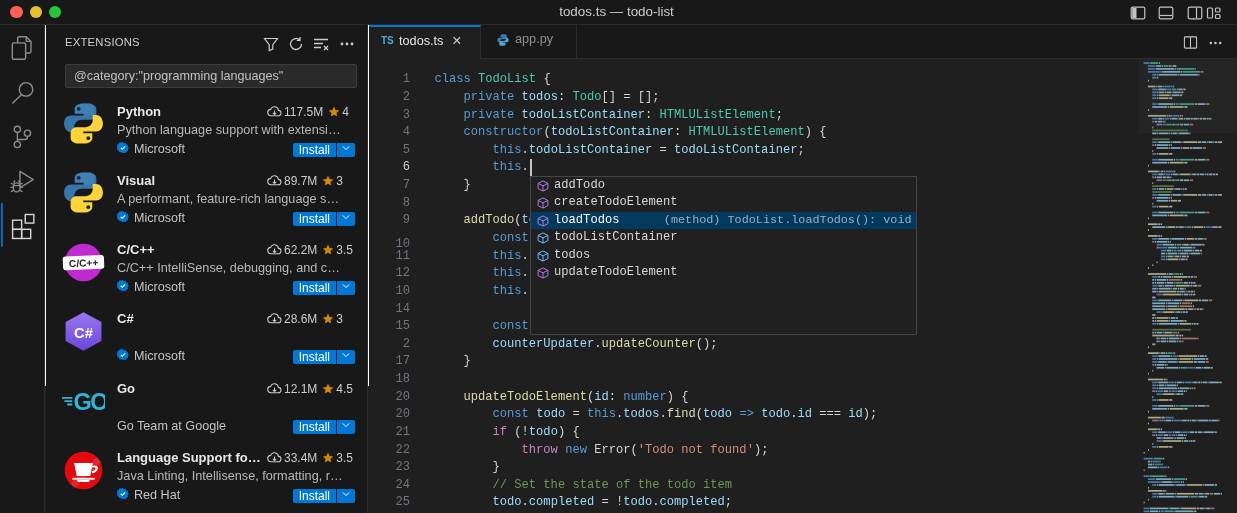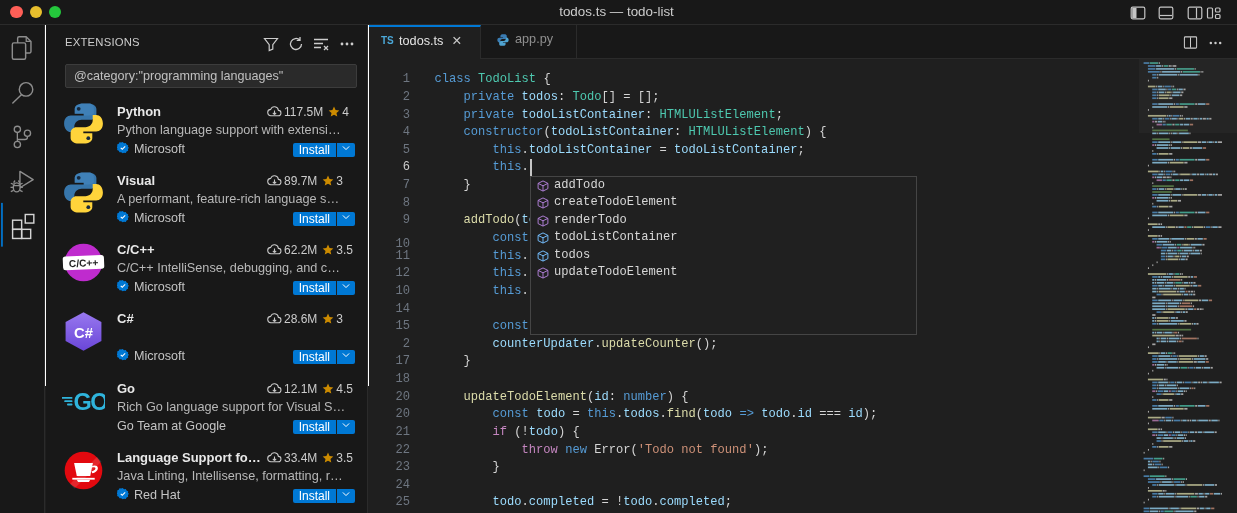--- a/index.html
+++ b/index.html
@@ -245,21 +245,20 @@
               <rect x="5" y="24.5" width="5.5" height="1.9" rx="0.9"></rect>
             </g>
           </svg></div>
 <div class="xtitle">Go</div>
 <div class="xmeta"><svg width="15" height="13" viewBox="0 0 16 14" style="vertical-align:-2px">
             <path fill="none" stroke="#c8c8c8" stroke-width="1.15" d="M4.4 11.6 h7.5 a2.9 2.9 0 0 0 .3-5.8 A4.3 4.3 0 0 0 3.9 4.7 a3.45 3.45 0 0 0 .5 6.9z"></path>
             <path stroke="#c8c8c8" stroke-width="1.15" fill="none" d="M8 5.8 v4.6 M8 10.4 L6.2 8.6 M8 10.4 L9.8 8.6"></path>
           </svg><span class="xdl">12.1M</span><svg width="12" height="12" viewBox="0 0 16 16" style="vertical-align:-2px">
             <path fill="#cc8b00" d="M8 0.8l2.1 4.6 5 .5-3.8 3.3 1.1 4.9L8 11.5l-4.4 2.6 1.1-4.9L.9 5.9l5-.5z"></path>
           </svg><span class="xst">4.5</span></div>
-<div class="xdesc">Rich Go language support for Visual S…</div>
 <div class="xpub"><span>Go Team at Google</span></div>
 <div class="xinstall">
           <span class="ilab">Install</span>
           <span class="ichev"><svg width="10" height="10" viewBox="0 0 16 16">
               <path fill="none" stroke="#fff" stroke-width="1.6" d="M3 5.5l5 5 5-5"></path>
             </svg></span>
         </div>
 </div>
 <div class="xrow" style="top:416.0px">
 <div class="xicon"><svg width="43" height="43" viewBox="0 0 48 48">
@@ -332,21 +331,21 @@
 <div class="cl" style="top:363.6px"><span style="color:#d4d4d4">    </span><span style="color:#dcdcaa">updateTodoElement</span><span style="color:#d4d4d4">(</span><span style="color:#9cdcfe">id</span><span style="color:#d4d4d4">: </span><span style="color:#569cd6">number</span><span style="color:#d4d4d4">) {</span></div>
 <div class="ln" style="top:363.6px;color:#6e7681">20</div>
 <div class="cl" style="top:381.3px"><span style="color:#d4d4d4">        </span><span style="color:#569cd6">const</span><span style="color:#d4d4d4"> </span><span style="color:#9cdcfe">todo</span><span style="color:#d4d4d4"> = </span><span style="color:#569cd6">this</span><span style="color:#d4d4d4">.</span><span style="color:#9cdcfe">todos</span><span style="color:#d4d4d4">.</span><span style="color:#dcdcaa">find</span><span style="color:#d4d4d4">(</span><span style="color:#9cdcfe">todo</span><span style="color:#d4d4d4"> </span><span style="color:#569cd6">=&gt;</span><span style="color:#d4d4d4"> </span><span style="color:#9cdcfe">todo</span><span style="color:#d4d4d4">.</span><span style="color:#9cdcfe">id</span><span style="color:#d4d4d4"> === </span><span style="color:#9cdcfe">id</span><span style="color:#d4d4d4">);</span></div>
 <div class="ln" style="top:381.3px;color:#6e7681">20</div>
 <div class="cl" style="top:398.9px"><span style="color:#d4d4d4">        </span><span style="color:#c586c0">if</span><span style="color:#d4d4d4"> (!</span><span style="color:#9cdcfe">todo</span><span style="color:#d4d4d4">) {</span></div>
 <div class="ln" style="top:398.9px;color:#6e7681">21</div>
 <div class="cl" style="top:416.5px"><span style="color:#d4d4d4">            </span><span style="color:#c586c0">throw</span><span style="color:#d4d4d4"> </span><span style="color:#569cd6">new</span><span style="color:#d4d4d4"> </span><span style="color:#d4d4d4">Error</span><span style="color:#d4d4d4">(</span><span style="color:#ce9178">'Todo not found'</span><span style="color:#d4d4d4">);</span></div>
 <div class="ln" style="top:416.5px;color:#6e7681">22</div>
 <div class="cl" style="top:434.1px"><span style="color:#d4d4d4">        }</span></div>
 <div class="ln" style="top:434.1px;color:#6e7681">23</div>
-<div class="cl" style="top:451.8px"><span style="color:#d4d4d4">        </span></div>
+<div class="cl" style="top:451.8px"><span style="color:#d4d4d4">        </span><span style="color:#6a9955">// Set the state of the todo item</span></div>
 <div class="ln" style="top:451.8px;color:#6e7681">24</div>
 <div class="cl" style="top:469.4px"><span style="color:#d4d4d4">        </span><span style="color:#9cdcfe">todo</span><span style="color:#d4d4d4">.</span><span style="color:#9cdcfe">completed</span><span style="color:#d4d4d4"> = !</span><span style="color:#9cdcfe">todo</span><span style="color:#d4d4d4">.</span><span style="color:#9cdcfe">completed</span><span style="color:#d4d4d4">;</span></div>
 <div class="ln" style="top:469.4px;color:#6e7681">25</div>
       </div>
       <div id="cursor"></div>
     </div>
     <svg id="minimap" width="98" height="488" viewBox="0 0 98 488" style="left:770px">
         <rect x="4.60" y="37.20" width="5.40" height="1.7" fill="#569cd6" fill-opacity="0.74"></rect>
         <rect x="10.59" y="37.20" width="8.64" height="1.7" fill="#4ec9b0" fill-opacity="0.74"></rect>
         <rect x="19.83" y="37.20" width="1.08" height="1.7" fill="#d4d4d4" fill-opacity="0.74"></rect>
@@ -1163,23 +1162,23 @@
           </g>
         </svg>
     </div>
     <div id="popup">
       <div class="prow"><svg class="cub" viewBox="0 0 16 16">
             <path fill="none" stroke="#b180d7" stroke-width="1.1" d="M8 2.2 L13.6 5 L13.6 11 L8 13.8 L2.4 11 L2.4 5 Z M2.4 5 L8 7.8 L13.6 5 M8 7.8 L8 13.8"></path>
           </svg><span class="plab">addTodo</span></div>
 <div class="prow"><svg class="cub" viewBox="0 0 16 16">
             <path fill="none" stroke="#b180d7" stroke-width="1.1" d="M8 2.2 L13.6 5 L13.6 11 L8 13.8 L2.4 11 L2.4 5 Z M2.4 5 L8 7.8 L13.6 5 M8 7.8 L8 13.8"></path>
           </svg><span class="plab">createTodoElement</span></div>
-<div class="prow"><svg class="cub" viewBox="0 0 16 16">
+<div class="prow sel"><svg class="cub" viewBox="0 0 16 16">
             <path fill="none" stroke="#b180d7" stroke-width="1.1" d="M8 2.2 L13.6 5 L13.6 11 L8 13.8 L2.4 11 L2.4 5 Z M2.4 5 L8 7.8 L13.6 5 M8 7.8 L8 13.8"></path>
-          </svg><span class="plab">renderTodo</span></div>
+          </svg><span class="plab">loadTodos</span><span class="pdet">(method) TodoList.loadTodos(): void</span></div>
 <div class="prow"><svg class="cub" viewBox="0 0 16 16">
             <path fill="none" stroke="#75beff" stroke-width="1.1" d="M8 2.2 L13.6 5 L13.6 11 L8 13.8 L2.4 11 L2.4 5 Z M2.4 5 L8 7.8 L13.6 5 M8 7.8 L8 13.8"></path>
           </svg><span class="plab">todoListContainer</span></div>
 <div class="prow"><svg class="cub" viewBox="0 0 16 16">
             <path fill="none" stroke="#75beff" stroke-width="1.1" d="M8 2.2 L13.6 5 L13.6 11 L8 13.8 L2.4 11 L2.4 5 Z M2.4 5 L8 7.8 L13.6 5 M8 7.8 L8 13.8"></path>
           </svg><span class="plab">todos</span></div>
 <div class="prow"><svg class="cub" viewBox="0 0 16 16">
             <path fill="none" stroke="#b180d7" stroke-width="1.1" d="M8 2.2 L13.6 5 L13.6 11 L8 13.8 L2.4 11 L2.4 5 Z M2.4 5 L8 7.8 L13.6 5 M8 7.8 L8 13.8"></path>
           </svg><span class="plab">updateTodoElement</span></div>
     </div>

